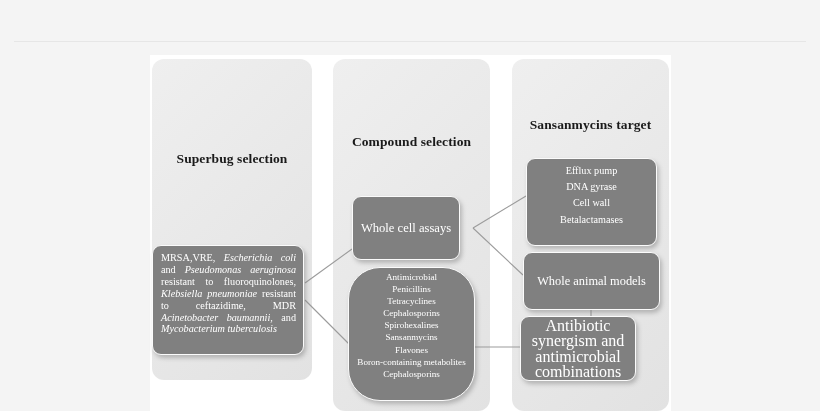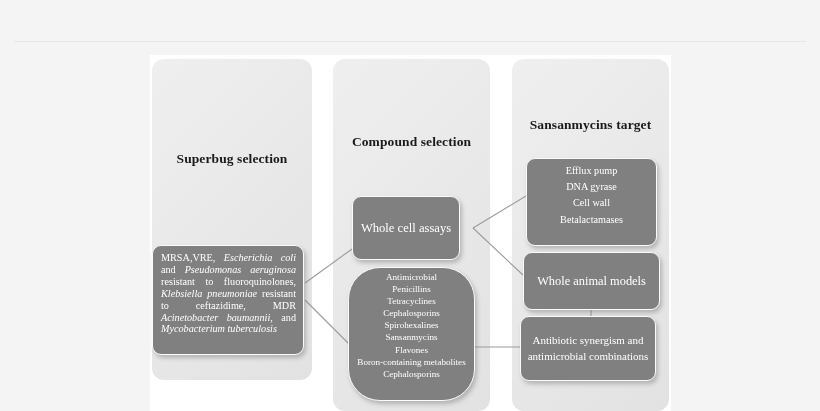--- a/index.html
+++ b/index.html
@@ -137,23 +137,23 @@
     left: 523px;
     top: 252px;
     width: 137px;
     height: 58px;
     font-size: 12.4px;
     text-align: right;
   }
   #box-synergism {
     left: 520px;
     top: 316px;
-    width: 136px;
+    width: 116px;
     height: 65px;
-    font-size: 11px;
+    font-size: 16px;
     line-height: 15.5px;
   }
 
   
   #connectors {
     position: absolute;
     left: 0;
     top: 0;
     width: 820px;
     height: 411px;

